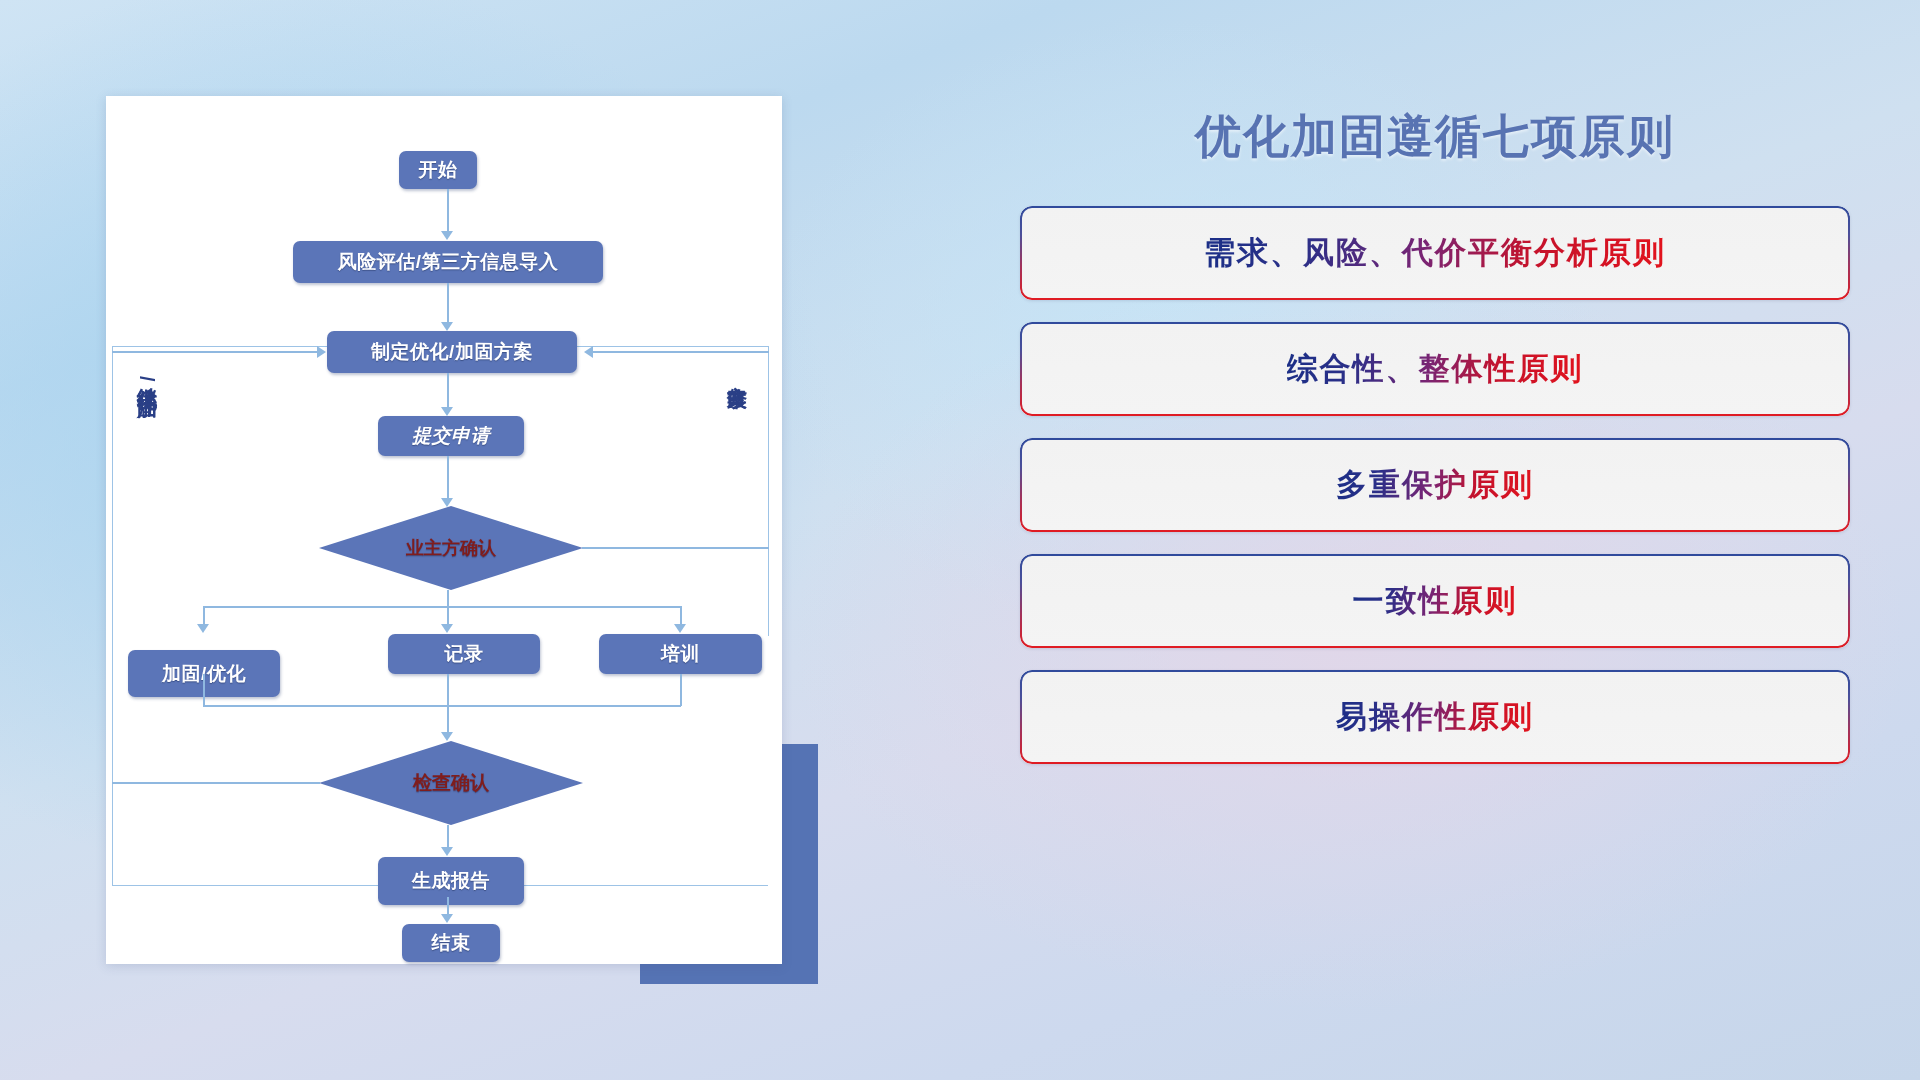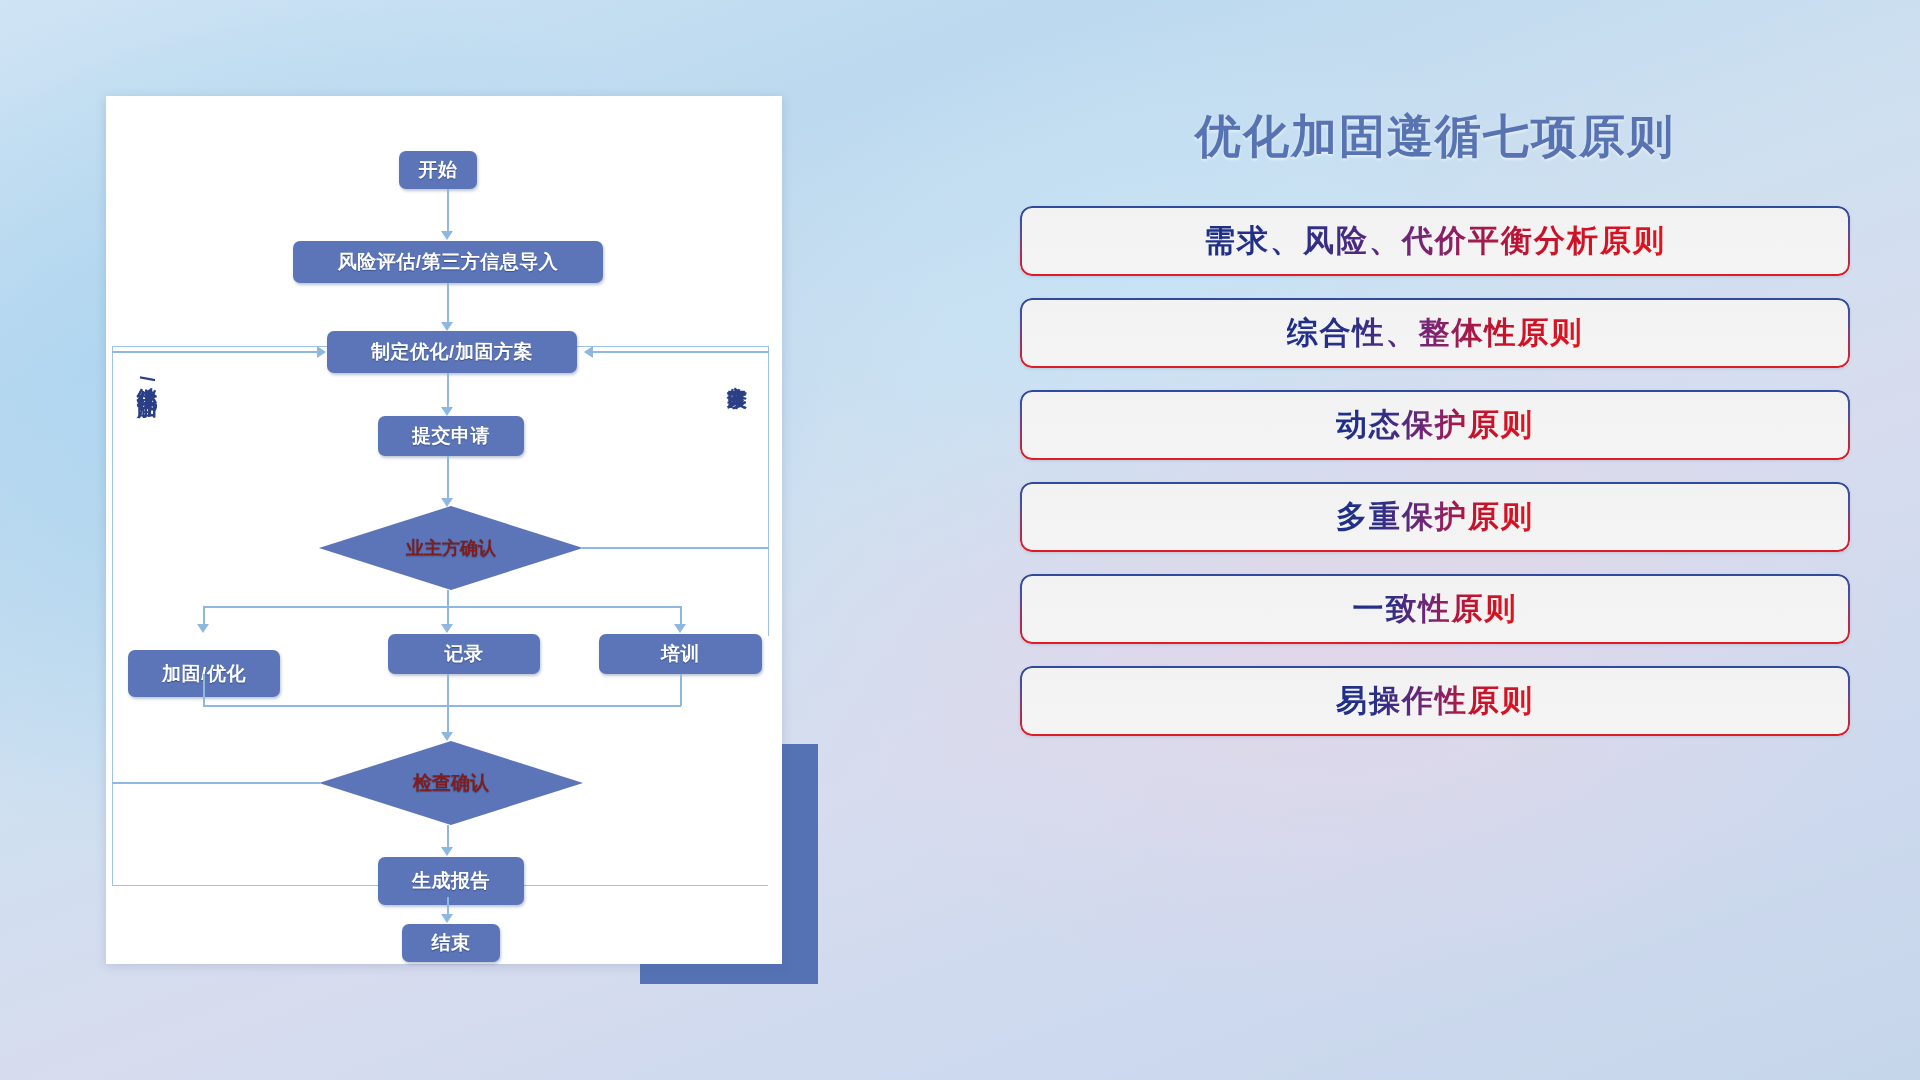--- a/index.html
+++ b/index.html
@@ -102,21 +102,21 @@
   .panel-title{
     text-align:center;font-size:46px;font-weight:bold;color:#5873b2;
     letter-spacing:2px;margin:10px 0 38px 0;
     text-shadow:0 2px 3px rgba(255,255,255,.55);
   }
   .cards{display:flex;flex-direction:column;gap:22px;}
   .pcard{
     position:relative;height:66px;border-radius:12px;
     background:linear-gradient(#f2f2f2,#f4f4f4);
     display:flex;align-items:center;justify-content:center;
-    padding:2px;
+    padding:14px;
     box-shadow:0 1px 3px rgba(60,70,110,.15);
   }
   .pcard::before{
     content:"";position:absolute;inset:0;border-radius:12px;padding:2px;
     background:linear-gradient(180deg,#2f4a9c 0%,#4a4f9a 30%,#a43159 65%,#e11b22 100%);
     -webkit-mask:linear-gradient(#000 0 0) content-box,linear-gradient(#000 0 0);
     -webkit-mask-composite:xor;mask-composite:exclude;
     pointer-events:none;
   }
   .pcard-label{
@@ -140,21 +140,21 @@
 
     <div class="vlabel" style="left:30px;top:276px;">继续优化/加固</div>
     <div class="vlabel" style="left:620px;top:274px;">方案修改</div>
 
     <div class="node" style="left:293px;top:55px;width:78px;height:38px;font-size:19px;">开始</div>
 
     <div class="node" style="left:187px;top:145px;width:310px;height:42px;font-size:19px;">风险评估/第三方信息导入</div>
 
     <div class="node" style="left:221px;top:235px;width:250px;height:42px;font-size:19px;">制定优化/加固方案</div>
 
-    <div class="node" style="left:272px;top:320px;width:146px;height:40px;font-size:19px;">提交申请</div>
+    <div class="node" style="left:272px;top:320px;width:146px;height:40px;font-size:19px;font-style:italic;">提交申请</div>
 
     <div class="diamond" style="left:213px;top:410px;width:264px;height:84px;">
       <span class="dshape"></span>
       <span class="dlabel" style="font-size:18px;">业主方确认</span>
     </div>
 
     <div class="node" style="left:22px;top:554px;width:152px;height:47px;font-size:19px;">加固/优化</div>
 
     <div class="node" style="left:282px;top:538px;width:152px;height:40px;font-size:19px;">记录</div>
 
@@ -219,23 +219,20 @@
   <div class="panel-title">优化加固遵循七项原则</div>
 
   <div class="cards">
     <div class="pcard">
       <span class="pcard-label">需求、风险、代价平衡分析原则</span>
     </div>
     <div class="pcard">
       <span class="pcard-label">综合性、整体性原则</span>
     </div>
     <div class="pcard">
-      <span class="pcard-label">动态保护原则</span>
-    </div>
-    <div class="pcard">
       <span class="pcard-label">多重保护原则</span>
     </div>
     <div class="pcard">
       <span class="pcard-label">一致性原则</span>
     </div>
     <div class="pcard">
       <span class="pcard-label">易操作性原则</span>
     </div>
   </div>
 </div>

